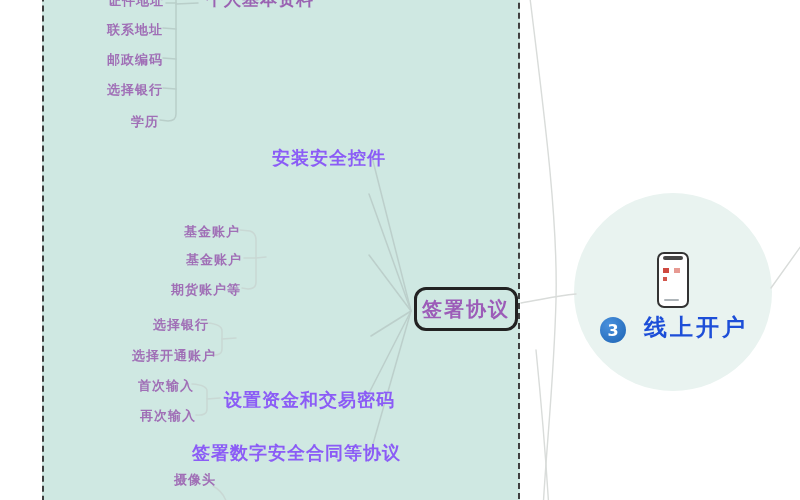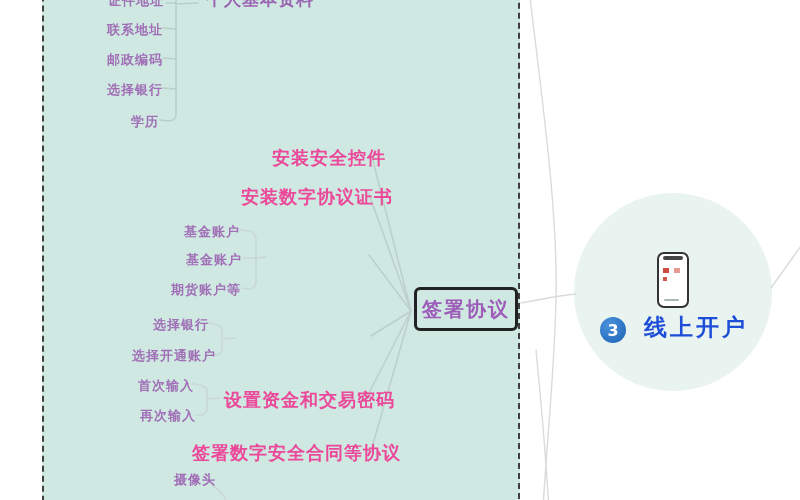--- a/index.html
+++ b/index.html
@@ -13,26 +13,26 @@
   .panel{
     position:absolute;left:42px;top:-34px;width:474px;height:568px;
     background:#cfe8e2;border:2px dashed #3f3f3f;border-radius:30px;
     z-index:0;
   }
   .lines{position:absolute;left:0;top:0;z-index:1;pointer-events:none;}
   .item{
     position:absolute;white-space:nowrap;z-index:2;font-weight:700;
   }
   .small{font-size:13px;color:#a06fb6;letter-spacing:1px;}
-  .big{font-size:18px;color:#ec4899;letter-spacing:1px;font-family:Liberation Mono, monospace;}
+  .big{font-size:18px;color:#8b5cf6;letter-spacing:1px;font-family:Liberation Mono, monospace;}
   .cut-parent{font-size:17px;color:#9a62b2;letter-spacing:1px;}
   
   .center-node{
     position:absolute;left:414px;top:287px;width:98px;height:38px;
-    border:3px solid #222222;border-radius:6px;z-index:2;
+    border:3px solid #222222;border-radius:12px;z-index:2;
     display:flex;align-items:center;justify-content:center;
   }
   .center-node span{
     font-size:20px;font-weight:700;color:#9c5cb8;letter-spacing:2px;
   }
   
   .big-circle{
     position:absolute;left:574px;top:193px;width:198px;height:198px;
     border-radius:50%;background:#e9f3f0;z-index:0;
   }
@@ -111,21 +111,20 @@
 
   <div class="item small" style="left:108px;top:-8px">证件地址</div>
   <div class="item cut-parent" style="left:206px;top:-12px">个人基本资料</div>
 
   <div class="item small" style="left:107px;top:21px">联系地址</div>
   <div class="item small" style="left:107px;top:51px">邮政编码</div>
   <div class="item small" style="left:107px;top:81px">选择银行</div>
   <div class="item small" style="left:131px;top:113px">学历</div>
 
   <div class="item big" style="left:272px;top:146px">安装安全控件</div>
-  <div class="item big" style="left:241px;top:185px">安装数字协议证书</div>
   <div class="item big" style="left:192px;top:441px">签署数字安全合同等协议</div>
   <div class="item big" style="left:224px;top:388px">设置资金和交易密码</div>
 
   <div class="item small" style="left:184px;top:223px">基金账户</div>
   <div class="item small" style="left:186px;top:251px">基金账户</div>
   <div class="item small" style="left:171px;top:281px">期货账户等</div>
 
   <div class="item small" style="left:153px;top:316px">选择银行</div>
   <div class="item small" style="left:132px;top:347px">选择开通账户</div>
 

